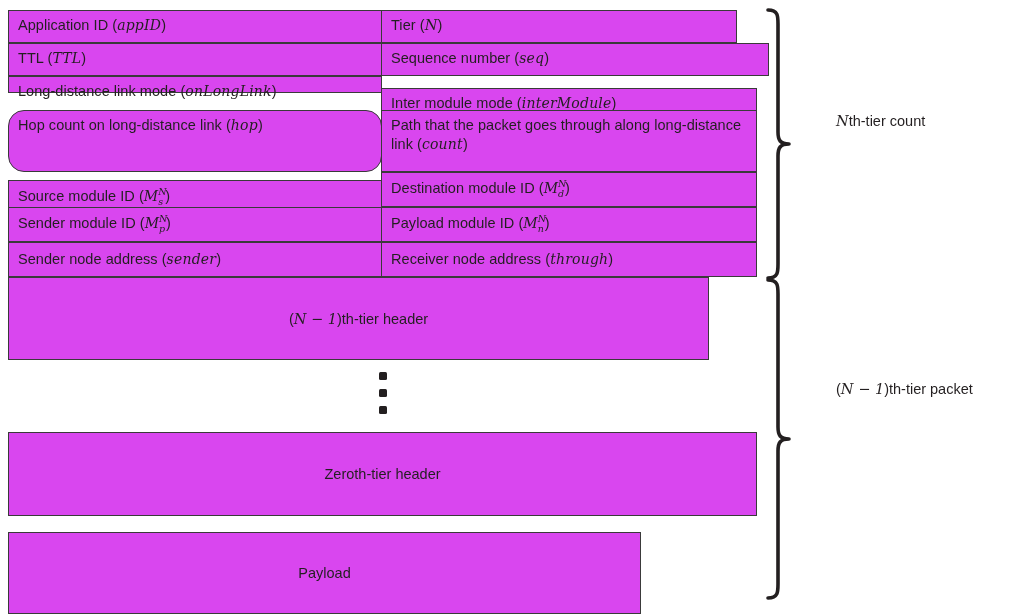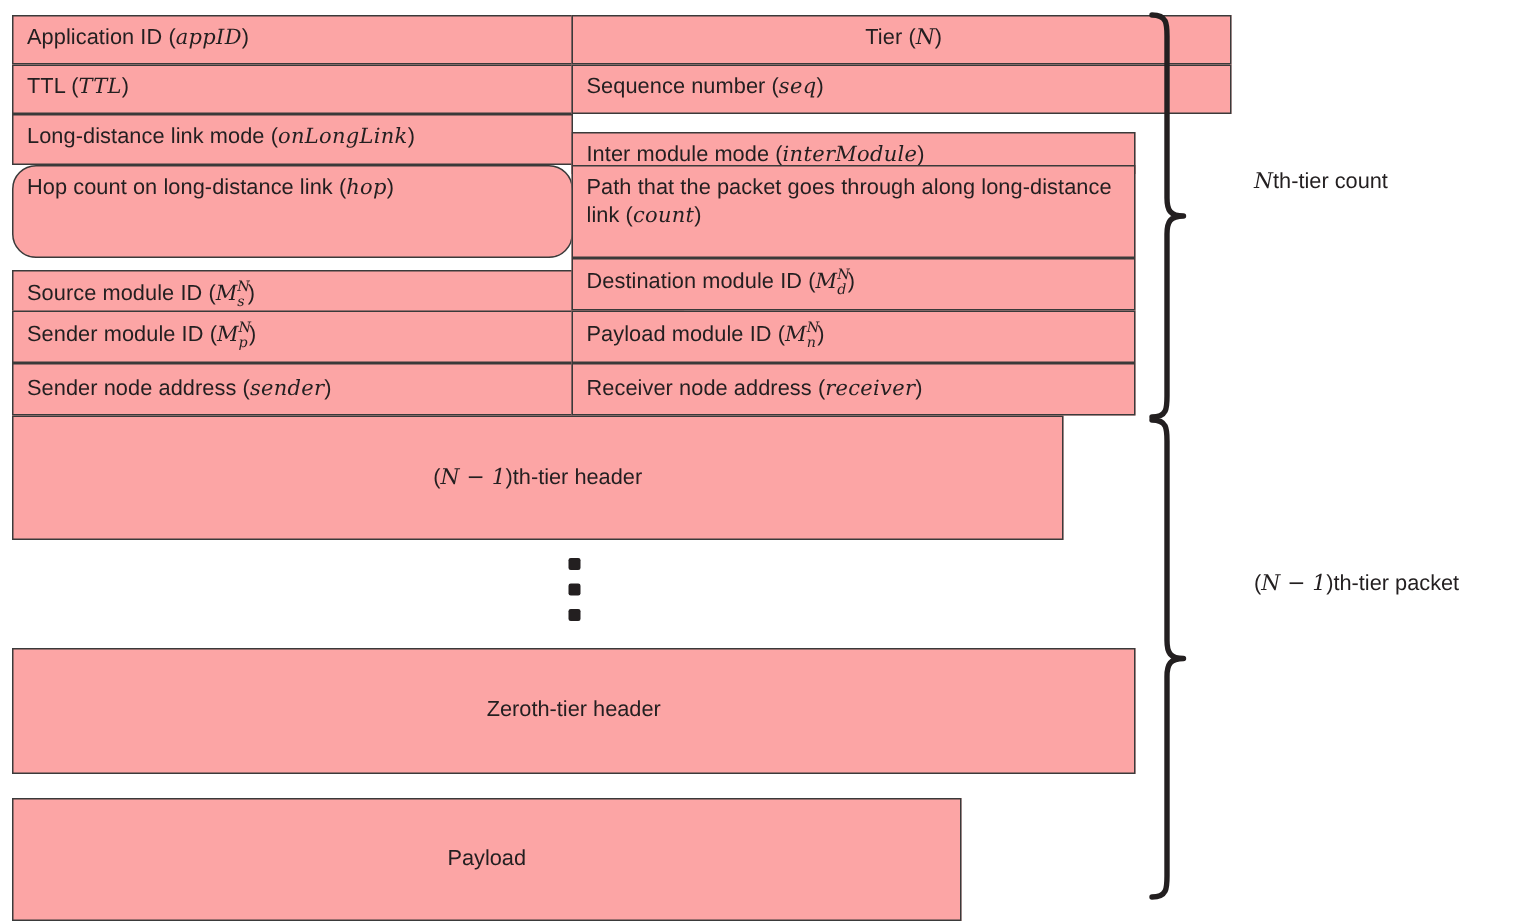--- a/index.html
+++ b/index.html
@@ -14,21 +14,21 @@
     overflow: hidden;
     font-family: "Liberation Sans", sans-serif;
     color: #231f20;
   }
 
   
   .box {
     position: absolute;
     box-sizing: border-box;
     border: 1.6px solid #3a3a3a;
-    background: #fca5a5;
+    background: #d946ef;
     padding-left: 12px;
   }
   .cell-text {
     position: absolute;
     left: 9px;
     top: 5px;
     right: 6px;
     font-size: 14.5px;
     line-height: 19px;
     letter-spacing: 0.05px;
@@ -113,41 +113,41 @@
 </style>
 </head>
 <body>
 
 <div class="box" style="left:8px; top:10px; width:374px; height:33px;">
   <div class="cell-text">
     <span>Application ID</span>
     <span>(<span class="var">appID</span>)</span>
   </div>
 </div>
-<div class="box" style="left:381px; top:10px; width:440px; height:33px;text-align:center;">
+<div class="box" style="left:381px; top:10px; width:356px; height:33px;">
   <div class="cell-text">
     <span>Tier</span>
     <span>(<span class="varn">N</span>)</span>
   </div>
 </div>
 
 <div class="box" style="left:8px; top:43px; width:374px; height:33px;">
   <div class="cell-text">
     <span>TTL</span>
     <span>(<span class="var">TTL</span>)</span>
   </div>
 </div>
-<div class="box" style="left:381px; top:43px; width:440px; height:33px;">
+<div class="box" style="left:381px; top:43px; width:388px; height:33px;">
   <div class="cell-text">
     <span>Sequence number</span>
     <span>(<span class="var">seq</span>)</span>
   </div>
 </div>
 
-<div class="box" style="left:8px; top:76px; width:374px; height:34px;">
+<div class="box" style="left:8px; top:76px; width:374px; height:17px;">
   <div class="cell-text">
     <span>Long-distance link mode</span>
     <span>(<span class="var">onLongLink</span>)</span>
   </div>
 </div>
 <div class="box" style="left:381px; top:88px; width:376px; height:28px;">
   <div class="cell-text">
     <span>Inter module mode</span>
     <span>(<span class="var">interModule</span>)</span>
   </div>
@@ -194,21 +194,21 @@
 
 <div class="box" style="left:8px; top:242px; width:374px; height:35px;">
   <div class="cell-text" style="top:7px;">
     <span>Sender node address</span>
     <span>(<span class="var">sender</span>)</span>
   </div>
 </div>
 <div class="box" style="left:381px; top:242px; width:376px; height:35px;">
   <div class="cell-text" style="top:7px;">
     <span>Receiver node address</span>
-    <span>(<span class="var">receiver</span>)</span>
+    <span>(<span class="var">through</span>)</span>
   </div>
 </div>
 
 <div class="box" style="left:8px; top:277px; width:701px; height:83px;">
   <div class="block-text">
     <span>(</span><span class="varn">N</span><span class="varn"> − 1</span><span>)th-tier header</span>
   </div>
 </div>
 
 <div id="ellipsis">

